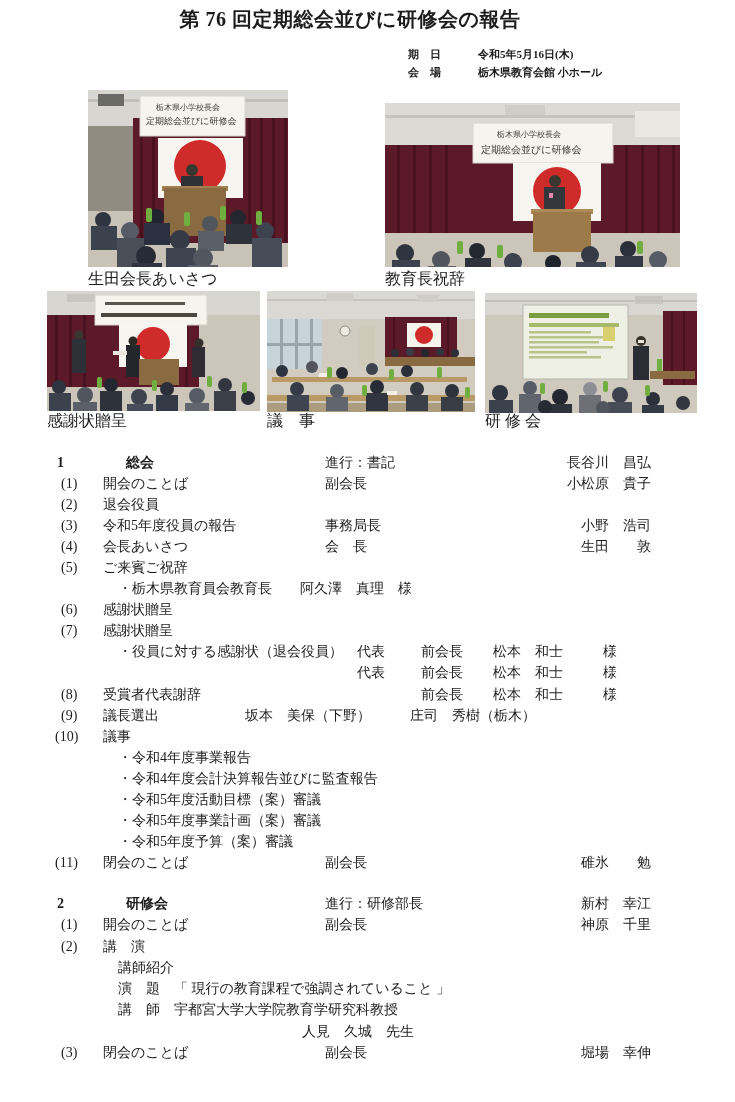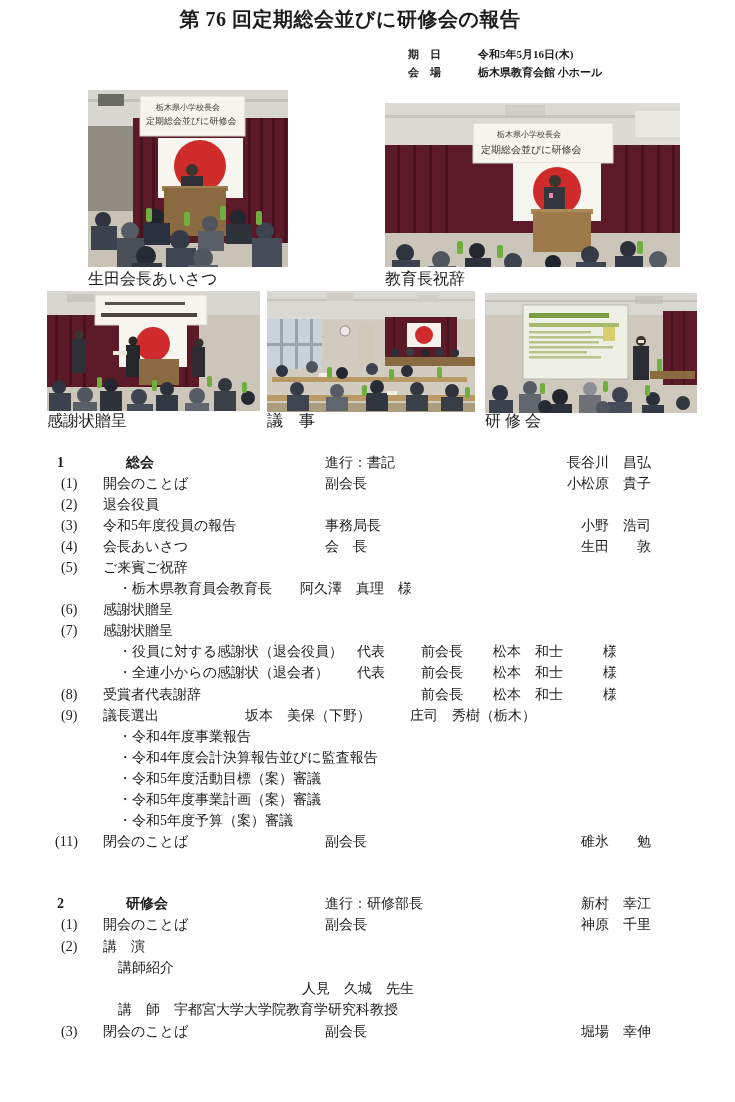--- a/index.html
+++ b/index.html
@@ -368,40 +368,43 @@
       <span class="txt">感謝状贈呈</span>
     </div>
     <div class="row">
       <span class="bul">・役員に対する感謝状（退会役員）</span>
       <span class="c-daihyo">代表</span>
       <span class="c-role">前会長</span>
       <span class="c-name">松本　和士</span>
       <span class="c-sama">様</span>
     </div>
     <div class="row">
-      <span class="bul">・全連小からの感謝状（退会者）</span>
       <span class="c-daihyo">代表</span>
       <span class="c-role">前会長</span>
       <span class="c-name">松本　和士</span>
       <span class="c-sama">様</span>
     </div>
     <div class="row">
       <span class="num">(8)</span>
       <span class="txt">受賞者代表謝辞</span>
       <span class="c-role">前会長</span>
       <span class="c-name">松本　和士</span>
       <span class="c-sama">様</span>
     </div>
     <div class="row">
       <span class="num">(9)</span>
       <span class="txt">議長選出</span>
       <span class="p-sakamoto">坂本　美保（下野）</span>
       <span class="p-shoji">庄司　秀樹（栃木）</span>
     </div>
     <div class="row">
+      <span class="num num-wide">(10)</span>
+      <span class="txt">議事</span>
+    </div>
+    <div class="row">
       <span class="bul">・令和4年度事業報告</span>
     </div>
     <div class="row">
       <span class="bul">・令和4年度会計決算報告並びに監査報告</span>
     </div>
     <div class="row">
       <span class="bul">・令和5年度活動目標（案）審議</span>
     </div>
     <div class="row">
       <span class="bul">・令和5年度事業計画（案）審議</span>
@@ -431,24 +434,27 @@
       <span class="name">　神原　千里</span>
     </div>
     <div class="row">
       <span class="num">(2)</span>
       <span class="txt">講　演</span>
     </div>
     <div class="row">
       <span class="bul">講師紹介</span>
     </div>
     <div class="row">
+      <span class="bul">演　題　「 現行の教育課程で強調されていること 」</span>
+    </div>
+    <div class="row">
+      <span class="bul">講　師　宇都宮大学大学院教育学研究科教授</span>
+    </div>
+    <div class="row">
       <span class="lect">人見　久城　先生</span>
-    </div>
-    <div class="row">
-      <span class="bul">講　師　宇都宮大学大学院教育学研究科教授</span>
     </div>
     <div class="row">
       <span class="num">(3)</span>
       <span class="txt">閉会のことば</span>
       <span class="role">副会長</span>
       <span class="name">　堀場　幸伸</span>
     </div>
   </div>
 
 </div>

